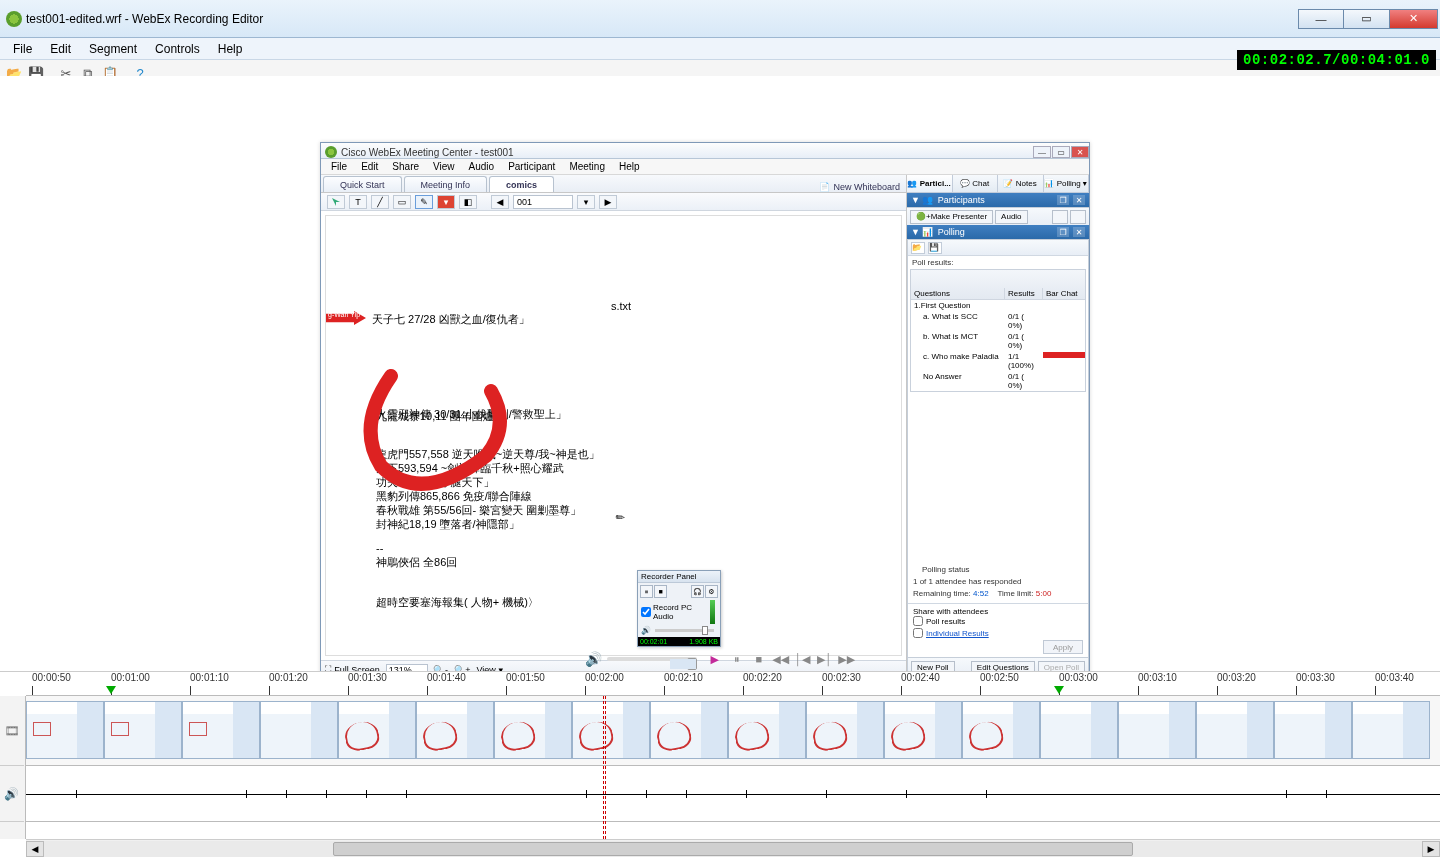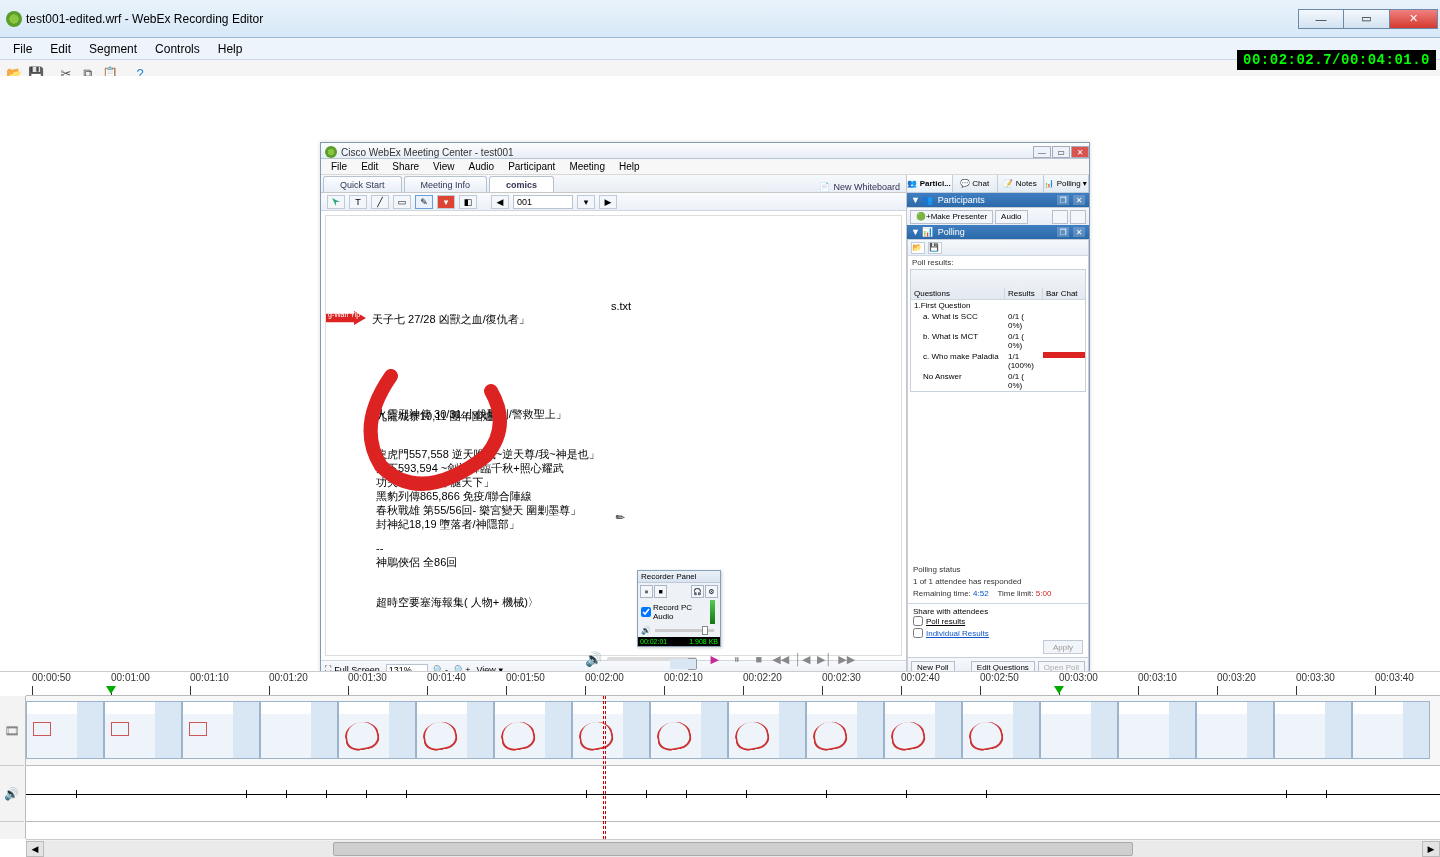--- a/index.html
+++ b/index.html
@@ -98,25 +98,25 @@
 .poll-th{display:flex;background:linear-gradient(#f3f6fa,#e3e9f1);border-bottom:1px solid #cfd6e0;font-size:8px;}
 .poll-th div{padding:1px 3px;border-right:1px solid #cfd6e0;margin-top:18px;}
 .poll-th .q{flex:1;} .poll-th .r{width:38px;} .poll-th .b{width:42px;border-right:none;}
 .poll-row{display:flex;font-size:8px;}
 .poll-row .q{flex:1;padding:1px 3px;}
 .poll-row .r{width:38px;padding:1px 3px;}
 .poll-row .b{width:42px;padding:1px 0;}
 .poll-row .bar{height:6px;background:#d22;}
 .poll-row.indent .q{padding-left:12px;}
 .poll-status{margin-top:auto;padding:3px 5px;font-size:8px;line-height:12px;color:#333;}
-.poll-status .lbl{color:#333;}
+.poll-status .lbl{color:#333;margin-left:9px;}
 .poll-status .blue{color:#05c;}
 .poll-status .red{color:#c22;}
 .poll-share{border-top:1px solid #d0d8e2;padding:3px 5px;font-size:8px;}
-.poll-share label{display:flex;align-items:center;gap:3px;margin-bottom:2px;text-decoration:underline;}
+.poll-share label{display:flex;align-items:center;gap:3px;margin-bottom:2px;}
 .poll-share .apply{float:right;width:40px;height:14px;border:1px solid #c0c9d5;background:#f1f4f9;font-size:8px;color:#999;}
 .poll-foot{height:20px;background:linear-gradient(#f6f9fc,#e8eef6);border-top:1px solid #c5ced9;display:flex;align-items:center;gap:3px;padding:0 3px;font-size:8px;}
 .poll-foot button{height:14px;border:1px solid #b6bfcb;background:#f3f6fa;padding:0 5px;font-size:8px;}
 .poll-foot .sp{flex:1;}
 .poll-foot button:disabled{color:#aaa;}
 
 
 .webex-status{position:absolute;bottom:0;left:0;right:0;height:34px;display:flex;flex-direction:column;}
 .wx-stat-row{height:14px;background:linear-gradient(#f6f9fb,#e5ebf2);border-top:1px solid #cad2db;display:flex;align-items:center;font-size:8px;color:#555;padding:0 6px;gap:8px;}
 .wx-stat-row .logo{font-weight:bold;color:#333;}

